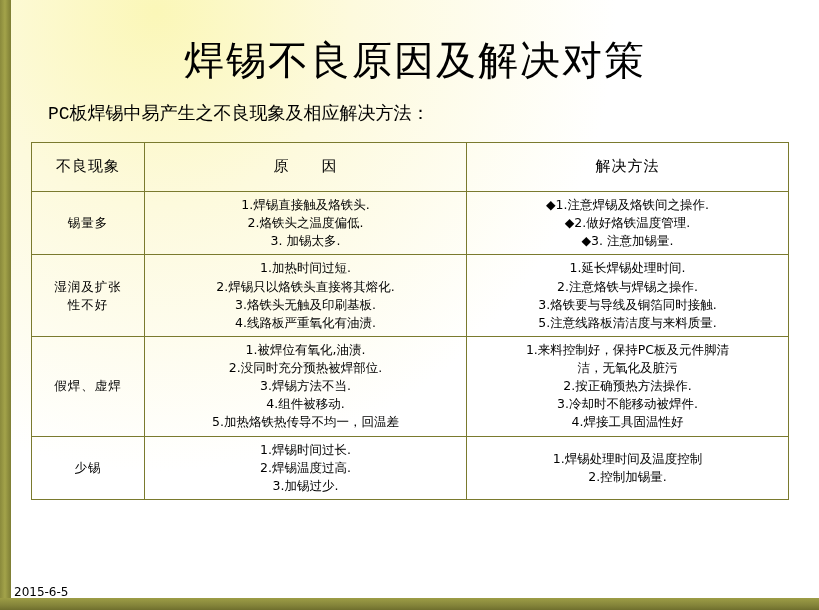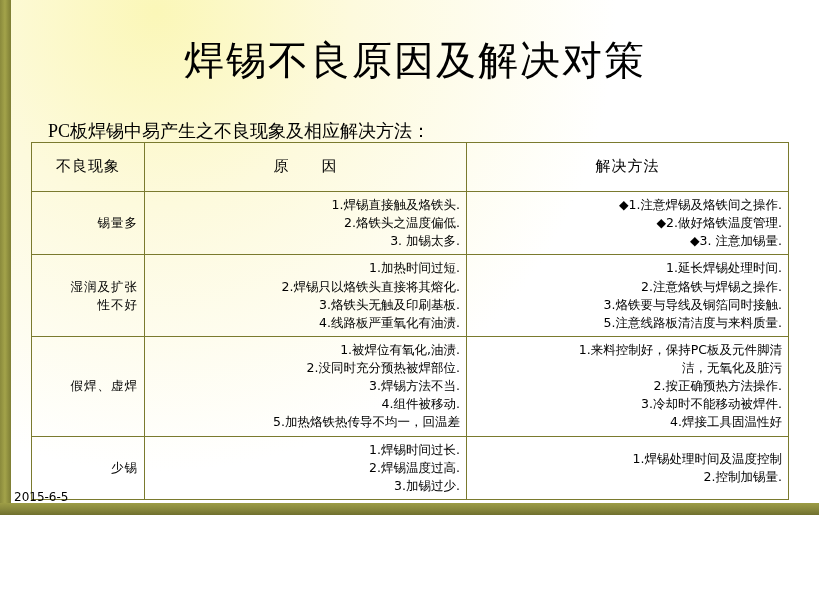--- a/index.html
+++ b/index.html
@@ -9,21 +9,21 @@
   body {
     width: 819px;
     height: 610px;
     font-family: "DejaVu Sans", "Liberation Sans", sans-serif;
     background: #ffffff;
     overflow: hidden;
   }
   #slide {
     position: relative;
     width: 819px;
-    height: 515px;
+    height: 610px;
     box-sizing: border-box;
     background:
       linear-gradient(to bottom, #ffffff 0%, #ffffff 100%);
     overflow: hidden;
   }
   
   .left-bar {
     position: absolute;
     left: 0;
     top: 0;
@@ -59,22 +59,22 @@
     font-family: "DejaVu Serif", "Liberation Serif", serif;
     font-size: 40px;
     font-weight: normal;
     color: #000000;
     letter-spacing: 2px;
     line-height: 1.1;
   }
   .subtitle {
     position: absolute;
     left: 48px;
-    top: 119px;
-    font-family: Liberation Serif, serif;
+    top: 101px;
+    font-family: Liberation Mono, monospace;
     font-size: 18px;
     color: #000000;
     white-space: nowrap;
   }
   table.main {
     position: absolute;
     left: 31px;
     top: 142px;
     width: 757px;
     border-collapse: collapse;
@@ -98,21 +98,21 @@
   }
   .col-a { width: 113px; }
   .col-b { width: 322px; }
   .col-c { width: 322px; }
   .cell-label {
     text-align: center;
     font-size: 13.5px;
     letter-spacing: 1px;
   }
   .cell-body {
-    text-align: right;
+    text-align: center;
     white-space: pre-line;
   }
   .date {
     position: absolute;
     left: 14px;
     bottom: 11px;
     font-family: "DejaVu Sans", "Liberation Sans", sans-serif;
     font-size: 12px;
     color: #000000;
   }

